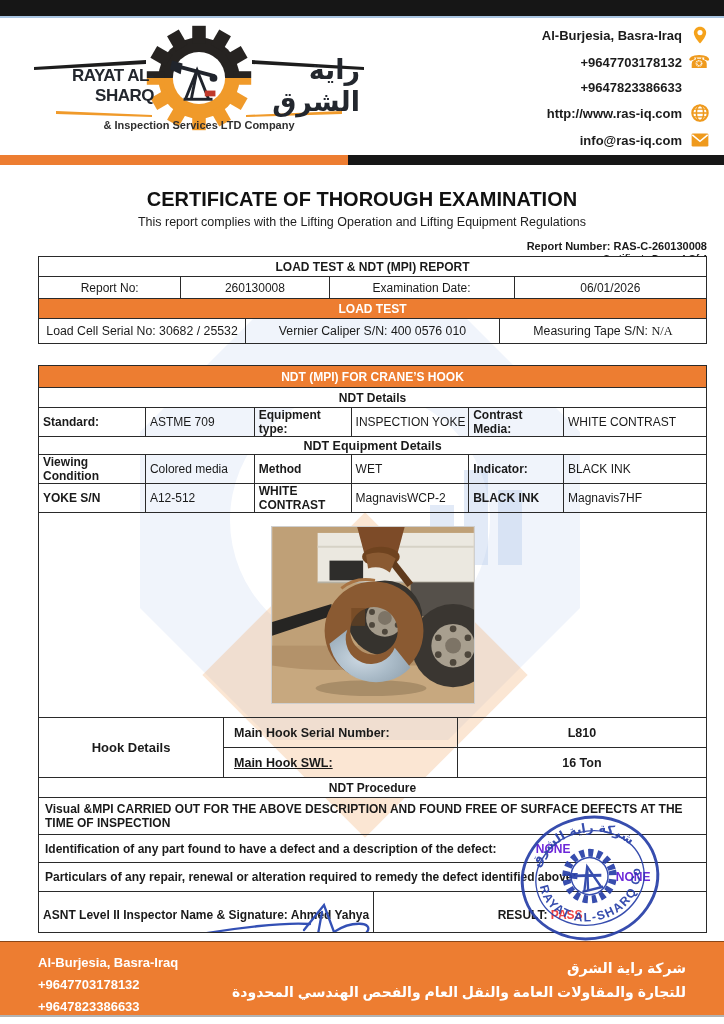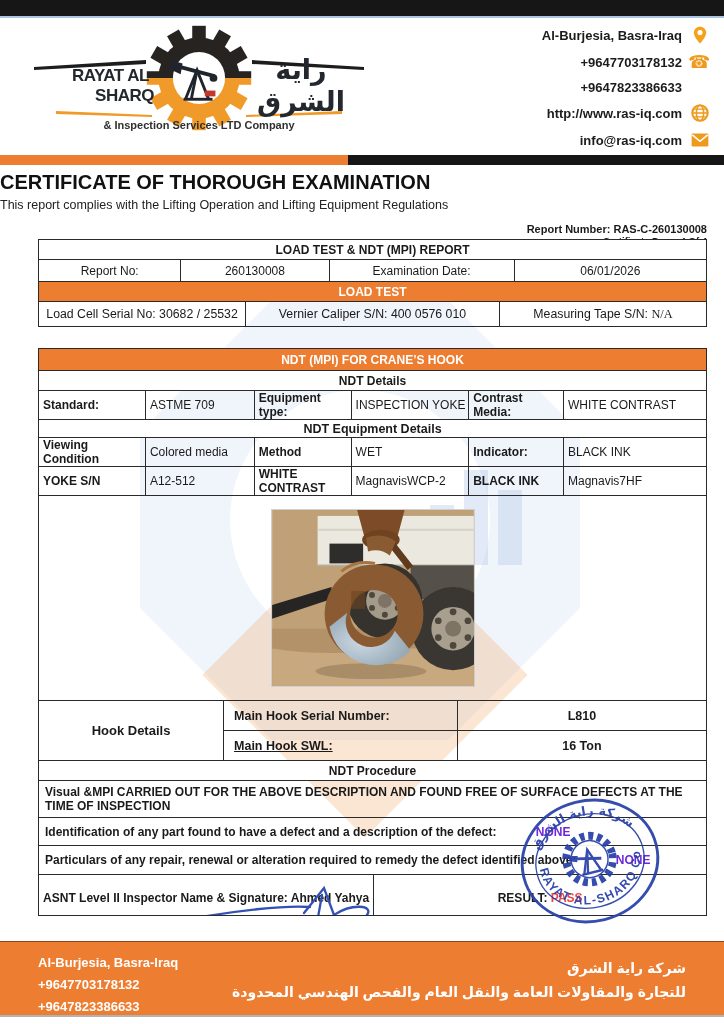--- a/index.html
+++ b/index.html
@@ -15,35 +15,35 @@
   .wm-bars div { background:rgba(173,196,232,0.35); width:24px; }
 
   
   .topbar { position:relative; z-index:2; height:18px; background:#161616; border-bottom:2px solid #a9c5e2; }
 
   
   .header { position:relative; z-index:2; height:137px; background:#fff; }
   .logo { position:absolute; left:38px; top:2px; width:322px; height:130px; }
   .logo-gear { position:absolute; left:103px; top:0px; width:116px; height:116px; }
   .logo-en { position:absolute; left:0; top:46px; width:116px; text-align:right; font-size:17px; font-weight:bold; letter-spacing:-0.5px; color:#23272e; }
-  .logo-ar { position:absolute; right:0; top:34px; width:118px; text-align:center; font-size:27px; font-weight:bold; color:#23272e; direction:rtl; }
+  .logo-ar { position:absolute; right:0; top:34px; width:118px; text-align:right; font-size:27px; font-weight:bold; color:#23272e; direction:rtl; }
   .swoosh { position:absolute; height:10px; }
   .tagline { position:absolute; left:0; right:0; top:98px; text-align:center; font-size:11px; font-weight:bold; color:#2f2f2f; line-height:14px; }
   .contacts { position:absolute; right:12px; top:8px; display:grid; grid-template-columns:auto 24px; grid-row-gap:9px; align-items:center; }
   .contact-text { text-align:right; font-size:13px; font-weight:600; color:#1b1b1b; padding-right:6px; }
   .contact-icon { width:18px; height:18px; justify-self:center; }
   .phone-glyph { color:#ef9a1d; font-size:18px; line-height:18px; font-family:"DejaVu Sans",sans-serif; }
 
   
   .divider { position:relative; z-index:2; height:10px; display:flex; }
   .divider .left { width:48%; background:#ED7D31; }
   .divider .right { width:52%; background:#161616; }
 
   
-  .title-block { position:relative; z-index:1; text-align:left; padding-top:5px; }
+  .title-block { position:relative; z-index:1; text-align:center; padding-top:22px; }
   .doc-title { font-size:20px; font-weight:bold; color:#111; line-height:24px; }
   .doc-subtitle { font-size:12.5px; color:#222; line-height:18px; margin-top:2px; }
 
   .content { position:relative; z-index:1; margin-left:38px; margin-right:17px; }
   .meta-row { display:flex; justify-content:space-between; align-items:flex-end; margin-top:9px; height:15px;flex-direction:column; }
   .meta-left { font-size:11px; font-weight:bold; }
   .meta-right { font-size:9.5px; font-weight:bold; }
 
   table.tbl { width:100%; border-collapse:collapse; table-layout:fixed; margin-top:-1px; background:transparent; }
   .tbl td { border:1px solid #2a2a2a; font-size:12px; vertical-align:middle; overflow:hidden; }

